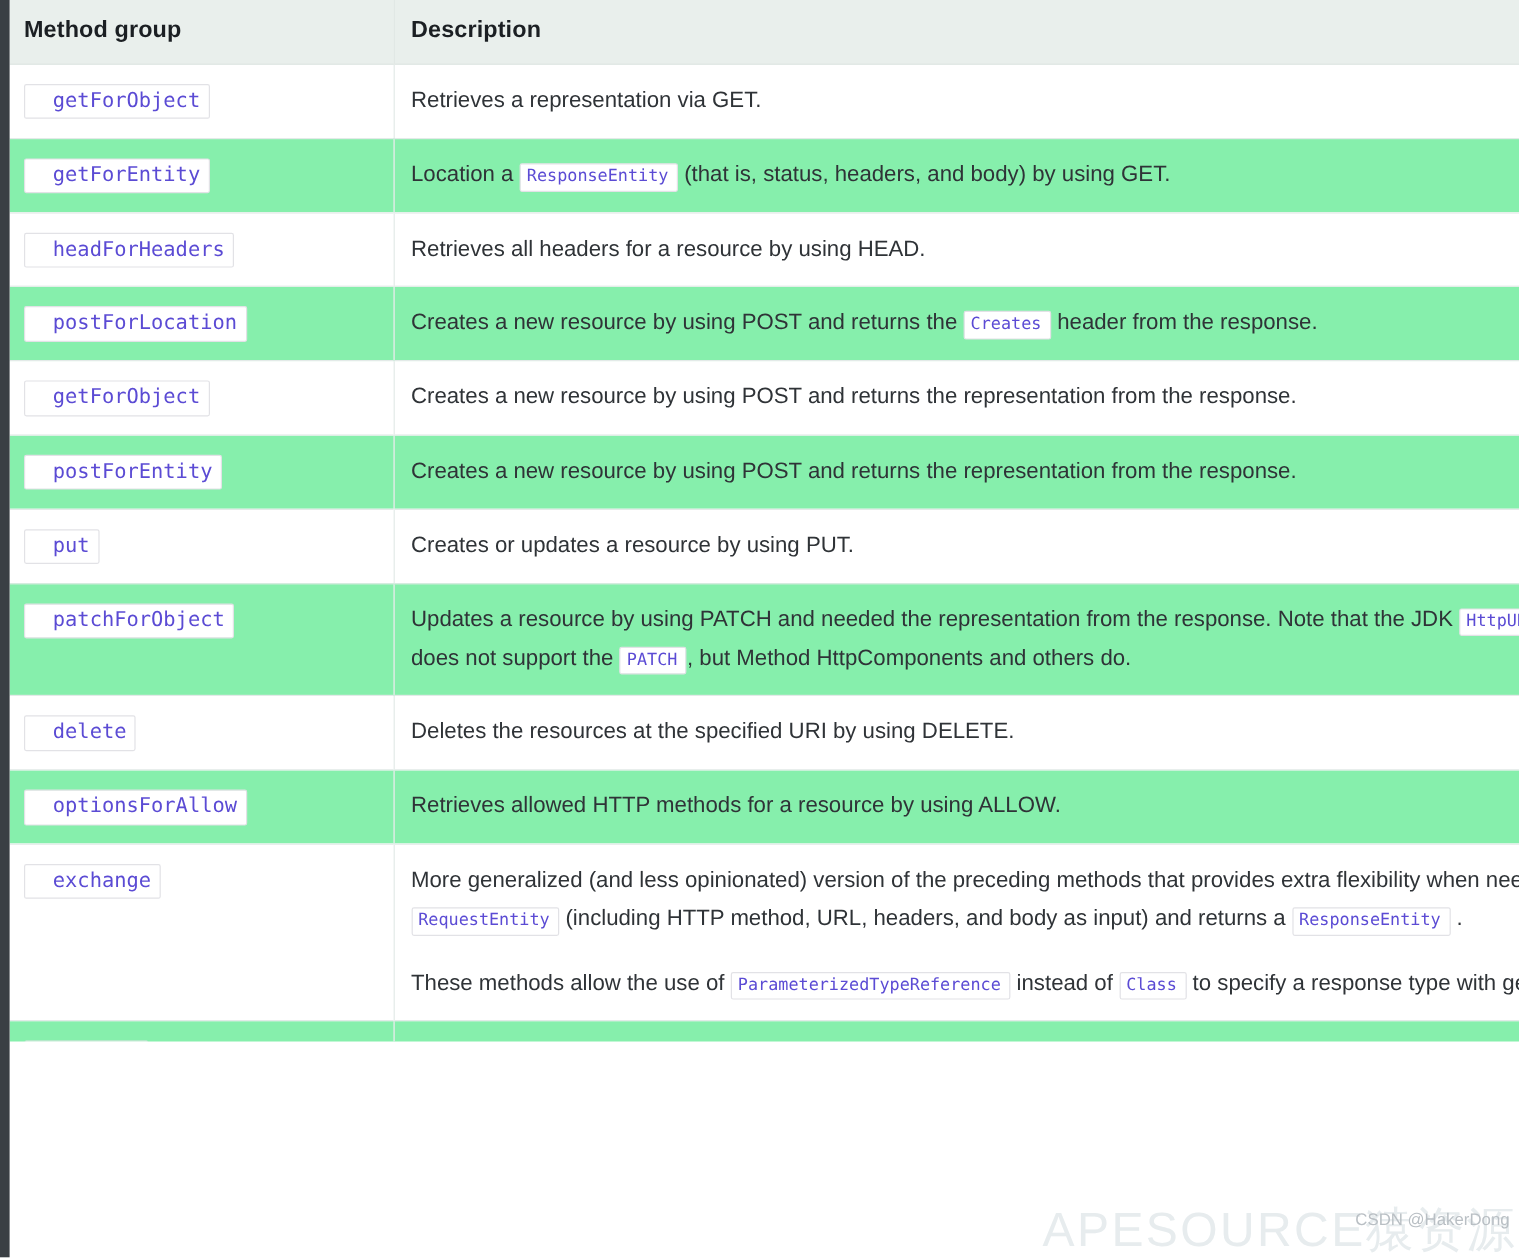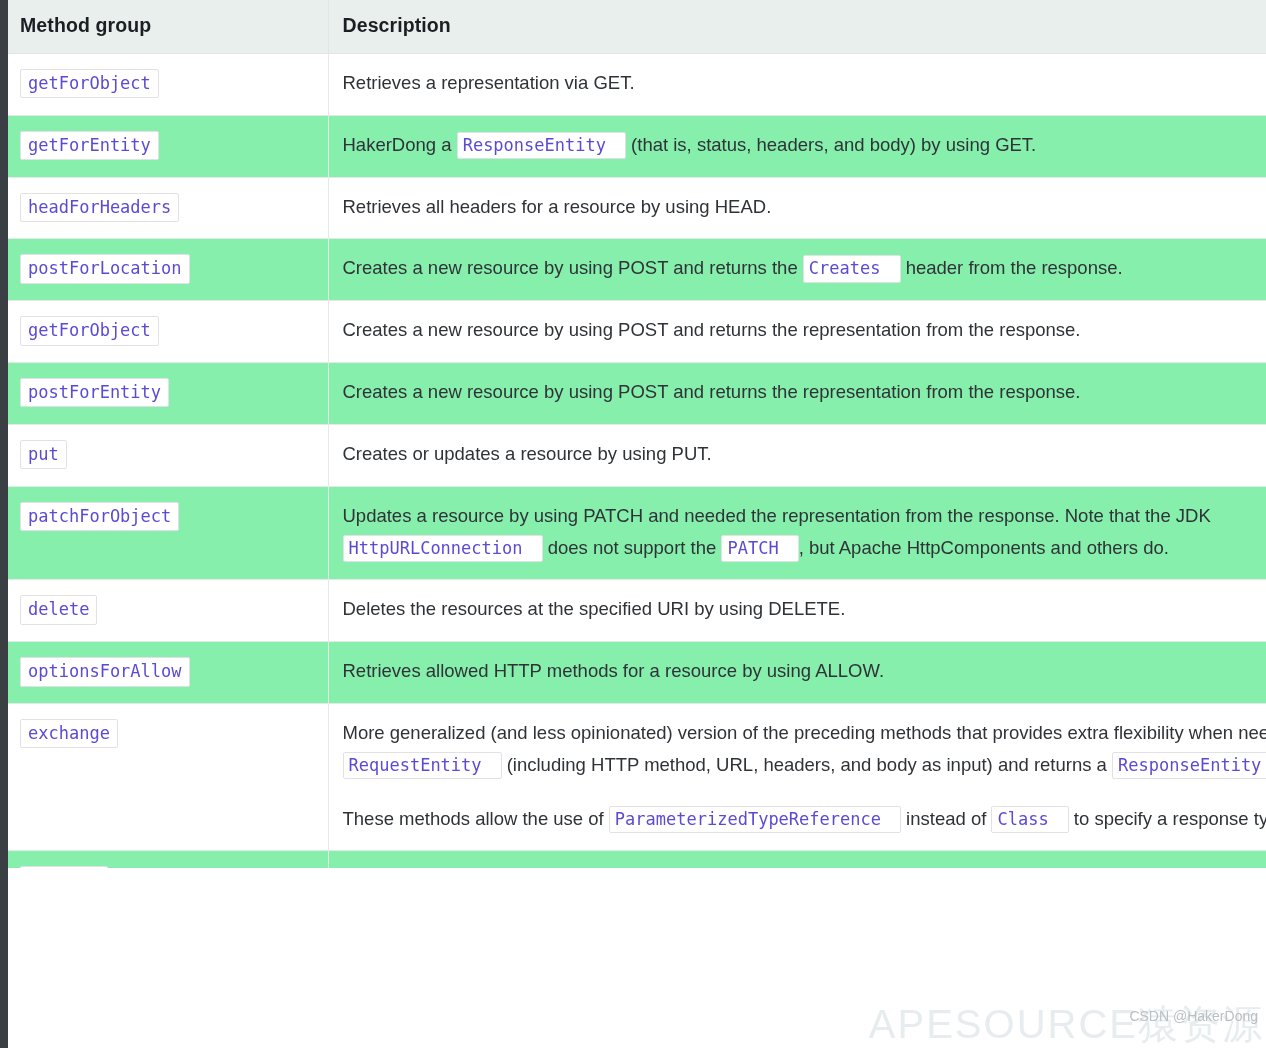--- a/index.html
+++ b/index.html
@@ -77,34 +77,34 @@
     white-space: nowrap;
   }
   tbody td.cell-desc {
     padding: 13px 14px 16px 14px;
     border-left: 1px solid #e3eae8;
   }
 
   
   code.chip {
     font-family: "DejaVu Sans Mono", "Liberation Mono", monospace;
-    font-size: 17px;
+    font-size: 14px;
     color: #5b4bd4;
     background: #ffffff;
     border: 1px solid #e2e2e6;
     border-radius: 2px;
-    padding: 2px 19px 3px 5px;
+    padding: 2px 7px 3px 5px;
     white-space: nowrap;
     line-height: 1.2;
     display: inline-block;
     vertical-align: baseline;
   }
   td.cell-method code.chip {
     font-size: 17px;
-    padding: 3px 7px 4px 7px;
+    padding: 3px 7px 4px 23px;
   }
 
   p.desc-para {
     margin: 0;
   }
   p.desc-para + p.desc-para {
     margin-top: 22px;
   }
 
   
@@ -152,21 +152,21 @@
     <tbody id="table-body">
         <tr class="row-odd">
           <td class="cell-method"><code class="chip">getForObject</code></td>
           <td class="cell-desc">
             <p class="desc-para"><span>Retrieves a representation via GET.</span></p>
           </td>
         </tr>
         <tr class="row-even">
           <td class="cell-method"><code class="chip">getForEntity</code></td>
           <td class="cell-desc">
-            <p class="desc-para"><span>HakerDong a </span><code class="chip">ResponseEntity</code><span> (that is, status, headers, and body) by using GET.</span></p>
+            <p class="desc-para"><span>Location a </span><code class="chip">ResponseEntity</code><span> (that is, status, headers, and body) by using GET.</span></p>
           </td>
         </tr>
         <tr class="row-odd">
           <td class="cell-method"><code class="chip">headForHeaders</code></td>
           <td class="cell-desc">
             <p class="desc-para"><span>Retrieves all headers for a resource by using HEAD.</span></p>
           </td>
         </tr>
         <tr class="row-even">
           <td class="cell-method"><code class="chip">postForLocation</code></td>
@@ -188,21 +188,21 @@
         </tr>
         <tr class="row-odd">
           <td class="cell-method"><code class="chip">put</code></td>
           <td class="cell-desc">
             <p class="desc-para"><span>Creates or updates a resource by using PUT.</span></p>
           </td>
         </tr>
         <tr class="row-even">
           <td class="cell-method"><code class="chip">patchForObject</code></td>
           <td class="cell-desc">
-            <p class="desc-para"><span>Updates a resource by using PATCH and needed the representation from the response. Note that the JDK </span><code class="chip">HttpURLConnection</code><span> does not support the </span><code class="chip">PATCH</code><span>, but Apache HttpComponents and others do.</span></p>
+            <p class="desc-para"><span>Updates a resource by using PATCH and needed the representation from the response. Note that the JDK </span><code class="chip">HttpURLConnection</code><span> does not support the </span><code class="chip">PATCH</code><span>, but Method HttpComponents and others do.</span></p>
           </td>
         </tr>
         <tr class="row-odd">
           <td class="cell-method"><code class="chip">delete</code></td>
           <td class="cell-desc">
             <p class="desc-para"><span>Deletes the resources at the specified URI by using DELETE.</span></p>
           </td>
         </tr>
         <tr class="row-even">
           <td class="cell-method"><code class="chip">optionsForAllow</code></td>

